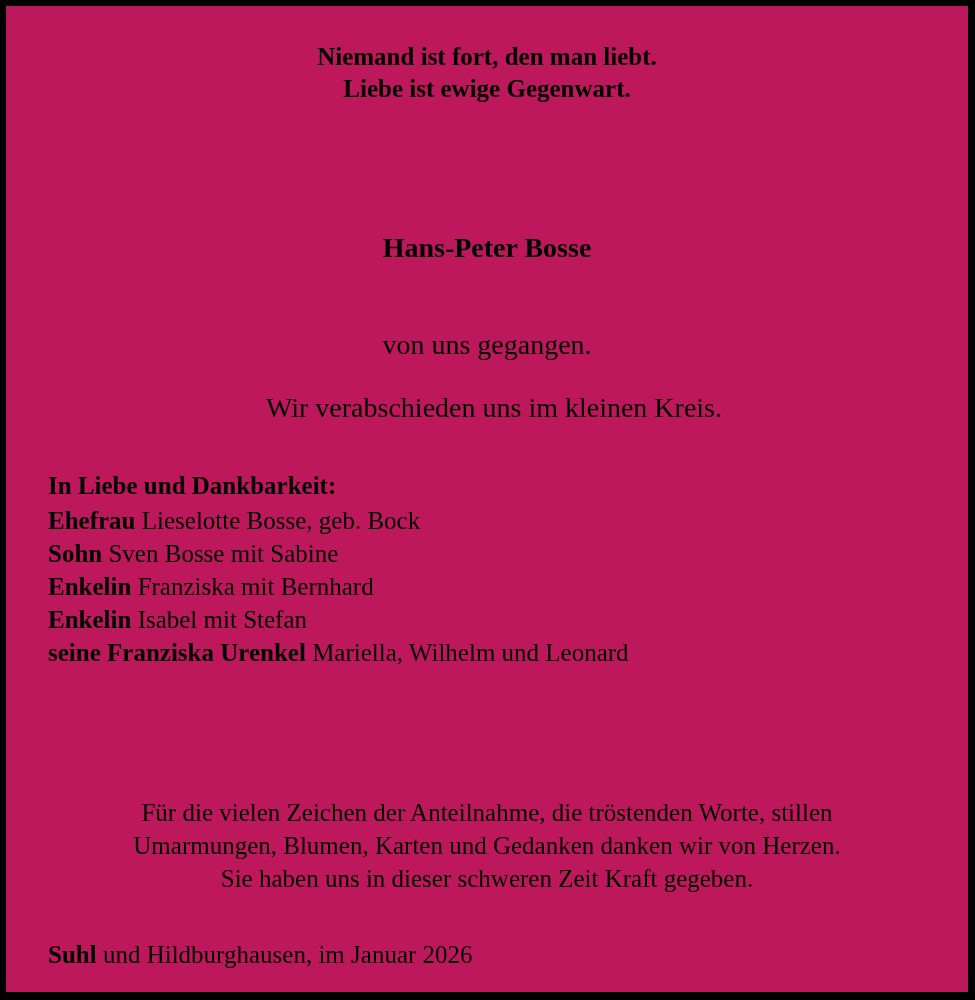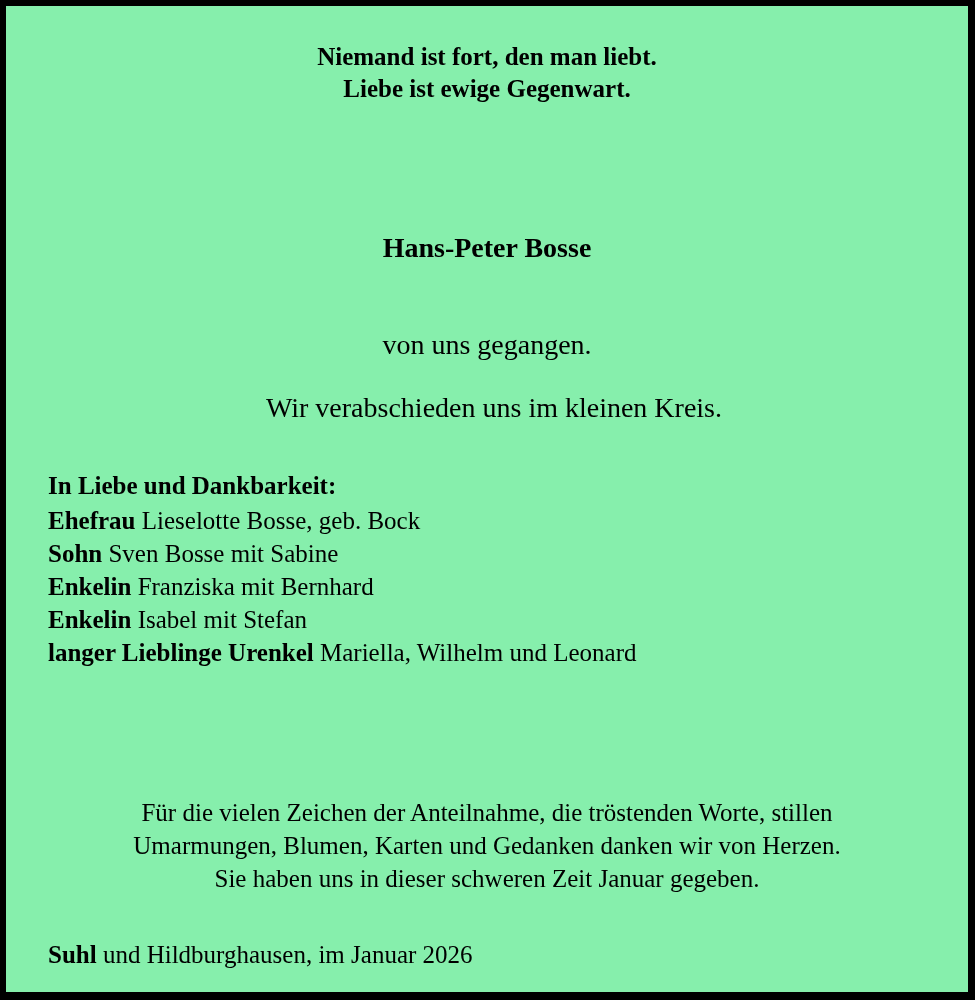--- a/index.html
+++ b/index.html
@@ -5,21 +5,21 @@
   html, body {
     margin: 0;
     padding: 0;
     background: #ffffff;
   }
   .notice {
     position: relative;
     width: 975px;
     height: 1000px;
     box-sizing: border-box;
-    background: #86efac;
+    background: #be185d;
     border: 6px solid #000000;
     border-bottom-width: 8px;
     border-right-width: 7px;
     font-family: "Liberation Serif", "DejaVu Serif", serif;
     color: #000000;
     overflow: hidden;
   }
   .line, .block {
     position: absolute;
     left: 0;
@@ -123,30 +123,30 @@
     </div>
     <div class="mourner-row">
       <span class="role">Enkelin</span>
       <span class="names">Franziska mit Bernhard</span>
     </div>
     <div class="mourner-row">
       <span class="role">Enkelin</span>
       <span class="names">Isabel mit Stefan</span>
     </div>
     <div class="mourner-row">
-      <span class="role">langer Lieblinge Urenkel</span>
+      <span class="role">seine Franziska Urenkel</span>
       <span class="names">Mariella, Wilhelm und Leonard</span>
     </div>
   </div>
 
 
   <div class="block thanks center">
     <div>Für die vielen Zeichen der Anteilnahme, die tröstenden Worte, stillen</div>
     <div>Umarmungen, Blumen, Karten und Gedanken danken wir von Herzen.</div>
-    <div>Sie haben uns in dieser schweren Zeit Januar gegeben.</div>
+    <div>Sie haben uns in dieser schweren Zeit Kraft gegeben.</div>
   </div>
 
   <div class="block place-date leftcol">
     <span class="place">Suhl</span>
     <span class="rest">und Hildburghausen, im Januar 2026</span>
   </div>
 
 </div>
 
 </body></html>

